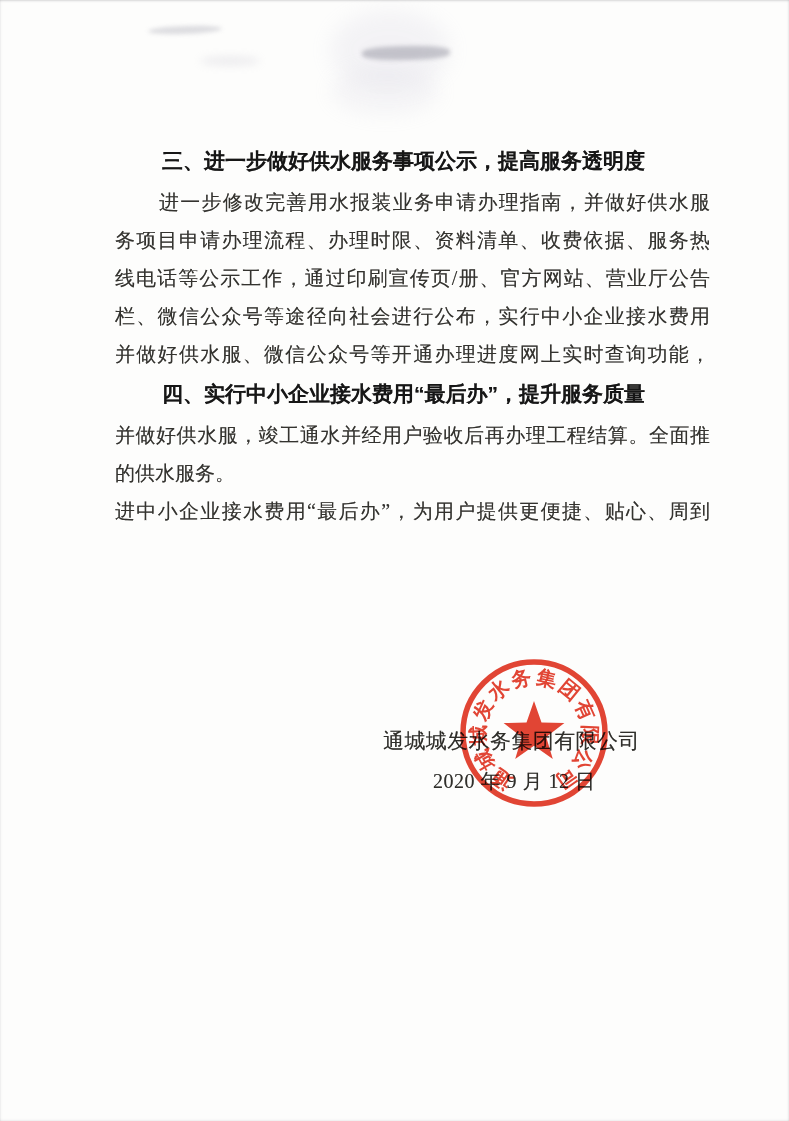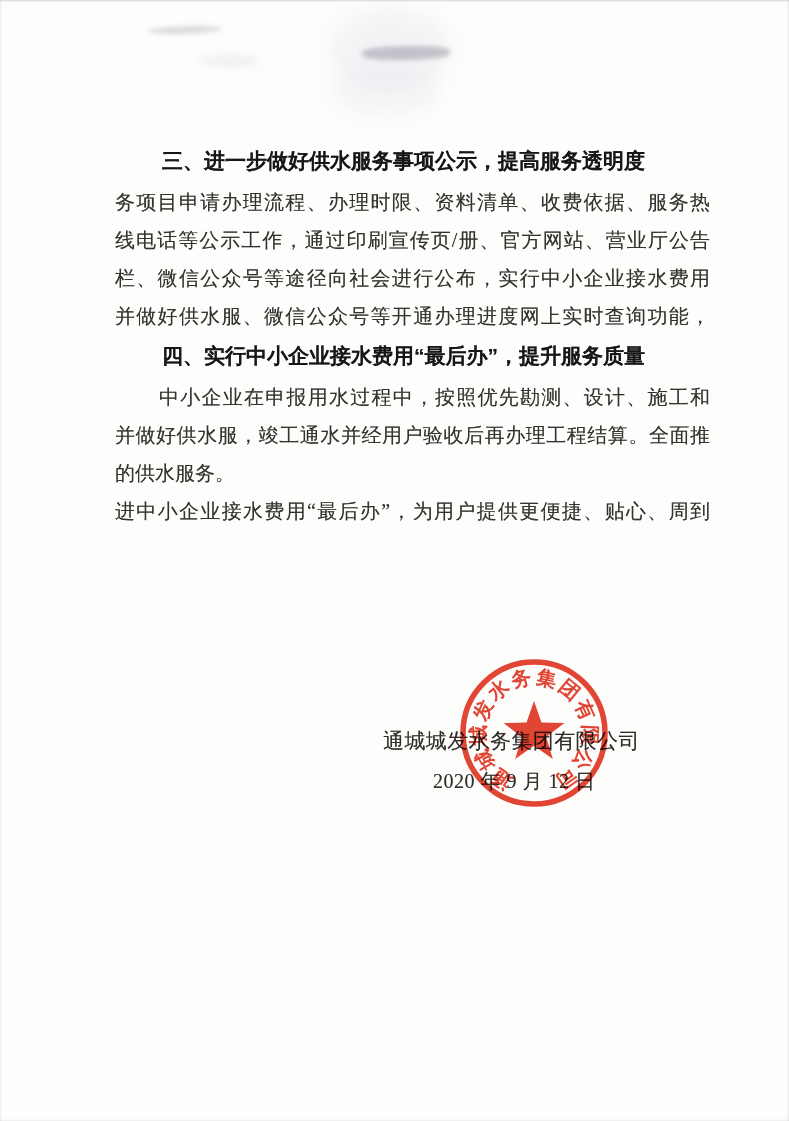--- a/index.html
+++ b/index.html
@@ -67,26 +67,26 @@
 <div class="page">
 
   <div class="smudge sm-c"></div>
   <div class="smudge sm-d"></div>
   <div class="smudge sm-a"></div>
   <div class="smudge sm-b"></div>
   <div class="smudge sm-e"></div>
 
   <div class="content" id="doc-body">
       <div class="line h">三、进一步做好供水服务事项公示，提高服务透明度</div>
+      <div class="line indent fill">进一步修改完善用水报装业务申请办理指南，并做好供水服</div>
       <div class="line fill">务项目申请办理流程、办理时限、资料清单、收费依据、服务热</div>
       <div class="line fill">线电话等公示工作，通过印刷宣传页/册、官方网站、营业厅公告</div>
       <div class="line fill">栏、微信公众号等途径向社会进行公布，实行中小企业接水费用</div>
       <div class="line fill">并做好供水服、微信公众号等开通办理进度网上实时查询功能，</div>
       <div class="line h">四、实行中小企业接水费用“最后办”，提升服务质量</div>
-      <div class="line indent fill">中小企业在申报用水过程中，按照优先勘测、设计、施工和</div>
       <div class="line fill">并做好供水服，竣工通水并经用户验收后再办理工程结算。全面推</div>
       <div class="line">的供水服务。</div>
       <div class="line fill">进中小企业接水费用“最后办”，为用户提供更便捷、贴心、周到</div>
     </div>
 
   <div class="sig-company">通城城发水务集团有限公司</div>
 
   <div class="sig-date">2020 年 9 月 12 日</div>
 
   <svg class="seal" viewBox="0 0 160 160" aria-hidden="true">

